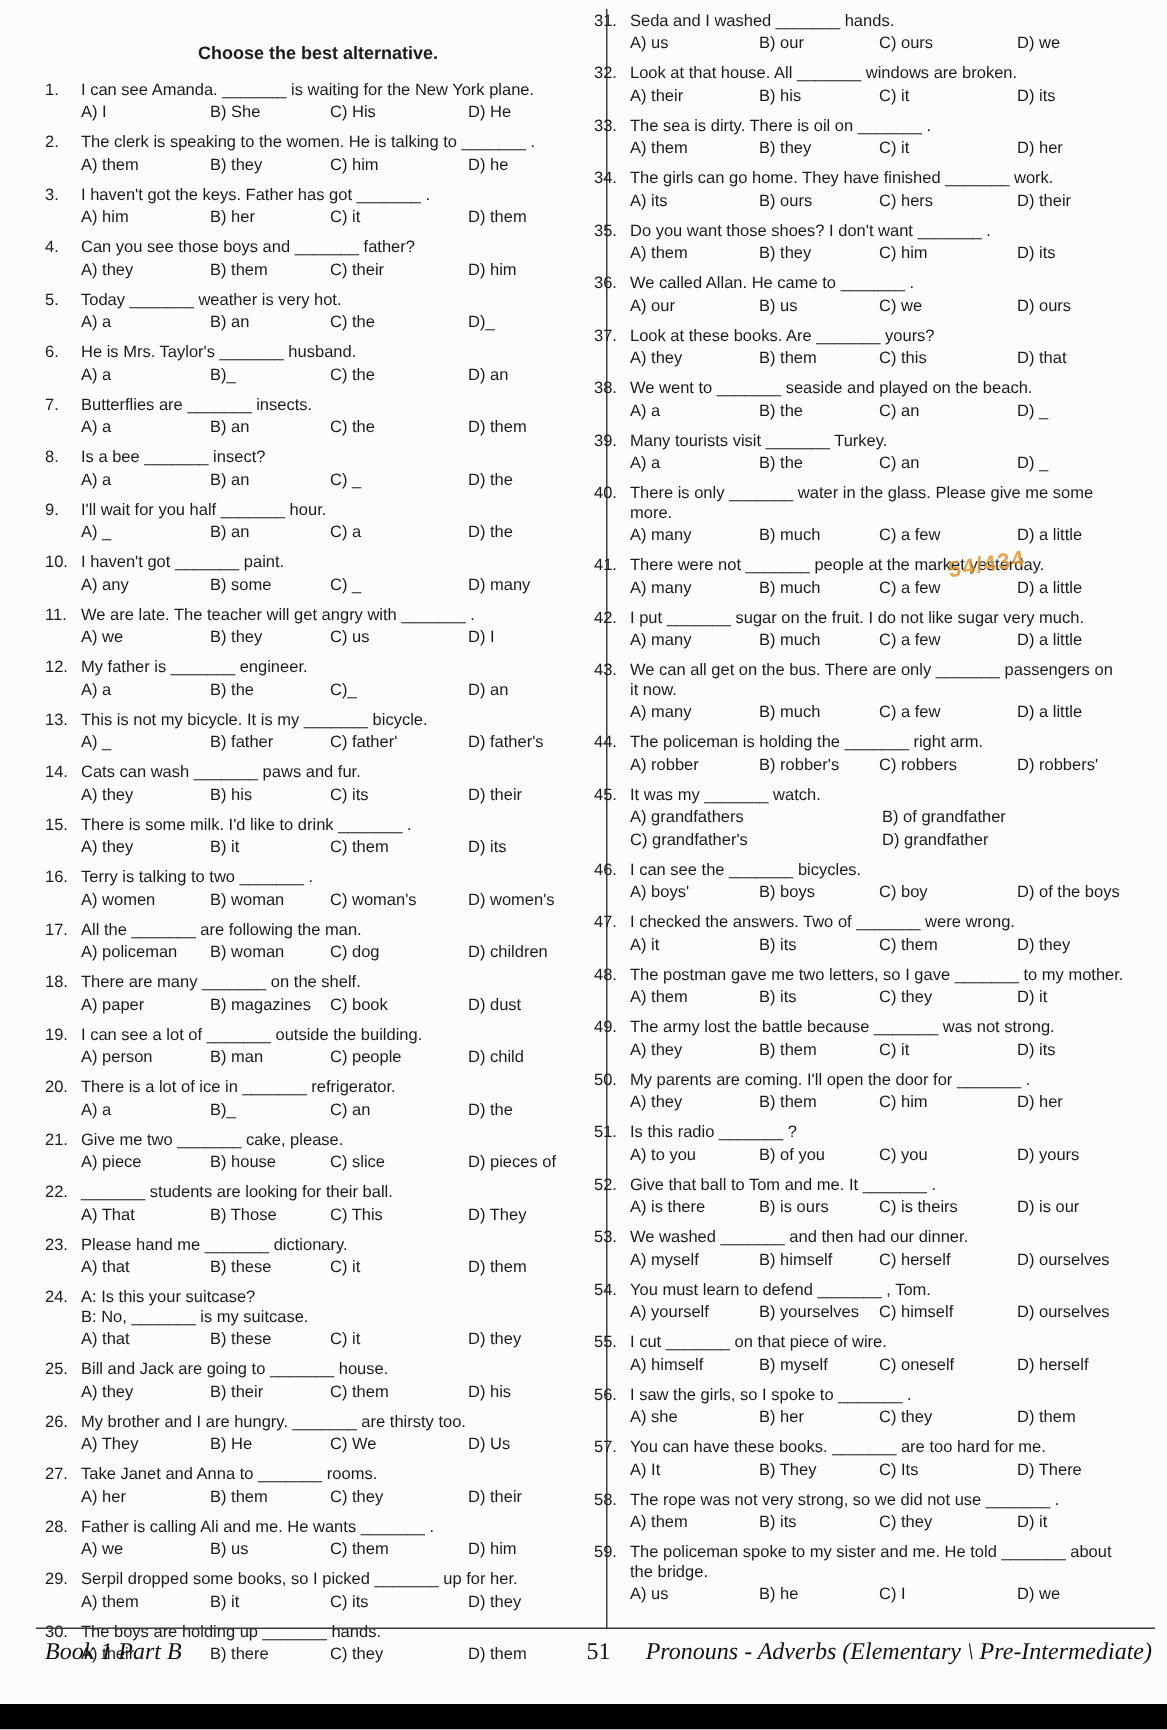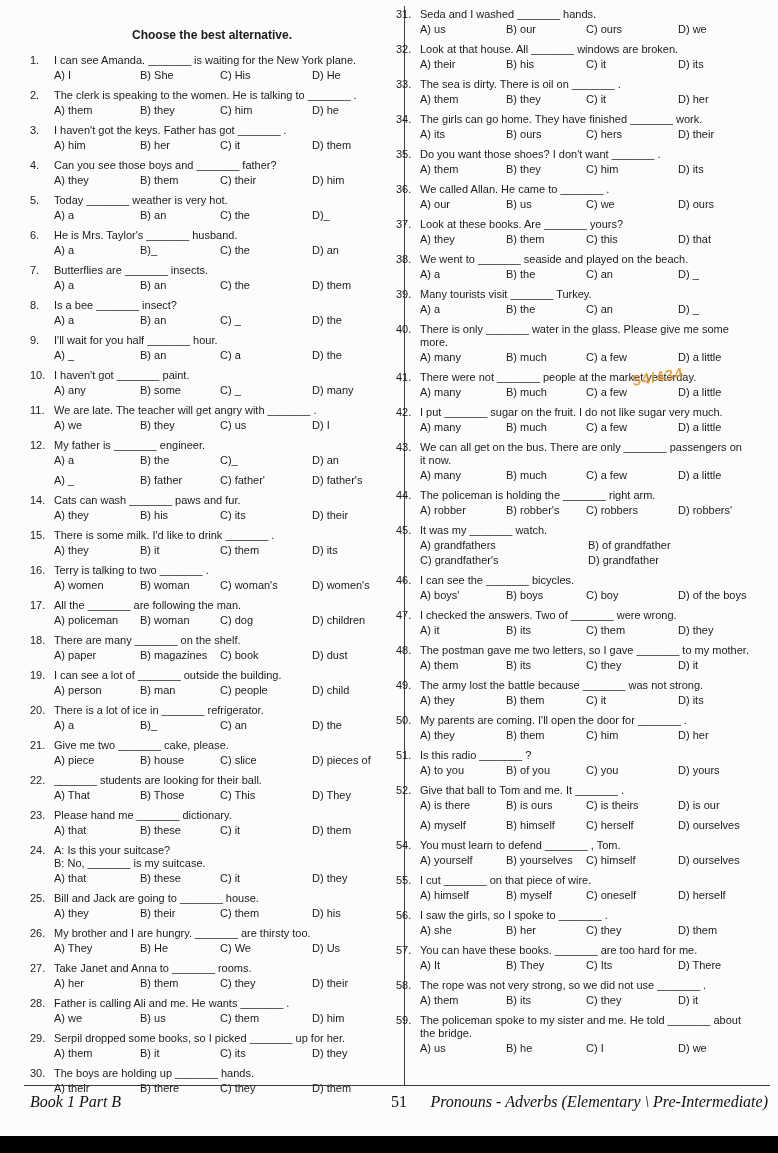--- a/index.html
+++ b/index.html
@@ -177,20 +177,24 @@
           <span class="q-text">My father is _______ engineer.</span>
         </div>
         <div class="opts">
           <span class="opt">A) a</span>
           <span class="opt">B) the</span>
           <span class="opt">C)_</span>
           <span class="opt">D) an</span>
         </div>
       </div>
       <div class="question">
+        <div class="q-line">
+          <span class="q-num">13.</span>
+          <span class="q-text">This is not my bicycle. It is my _______ bicycle.</span>
+        </div>
         <div class="opts">
           <span class="opt">A) _</span>
           <span class="opt">B) father</span>
           <span class="opt">C) father'</span>
           <span class="opt">D) father's</span>
         </div>
       </div>
       <div class="question">
         <div class="q-line">
           <span class="q-num">14.</span>
@@ -662,20 +666,24 @@
           <span class="q-text">Give that ball to Tom and me. It _______ .</span>
         </div>
         <div class="opts">
           <span class="opt">A) is there</span>
           <span class="opt">B) is ours</span>
           <span class="opt">C) is theirs</span>
           <span class="opt">D) is our</span>
         </div>
       </div>
       <div class="question">
+        <div class="q-line">
+          <span class="q-num">53.</span>
+          <span class="q-text">We washed _______ and then had our dinner.</span>
+        </div>
         <div class="opts">
           <span class="opt">A) myself</span>
           <span class="opt">B) himself</span>
           <span class="opt">C) herself</span>
           <span class="opt">D) ourselves</span>
         </div>
       </div>
       <div class="question">
         <div class="q-line">
           <span class="q-num">54.</span>

